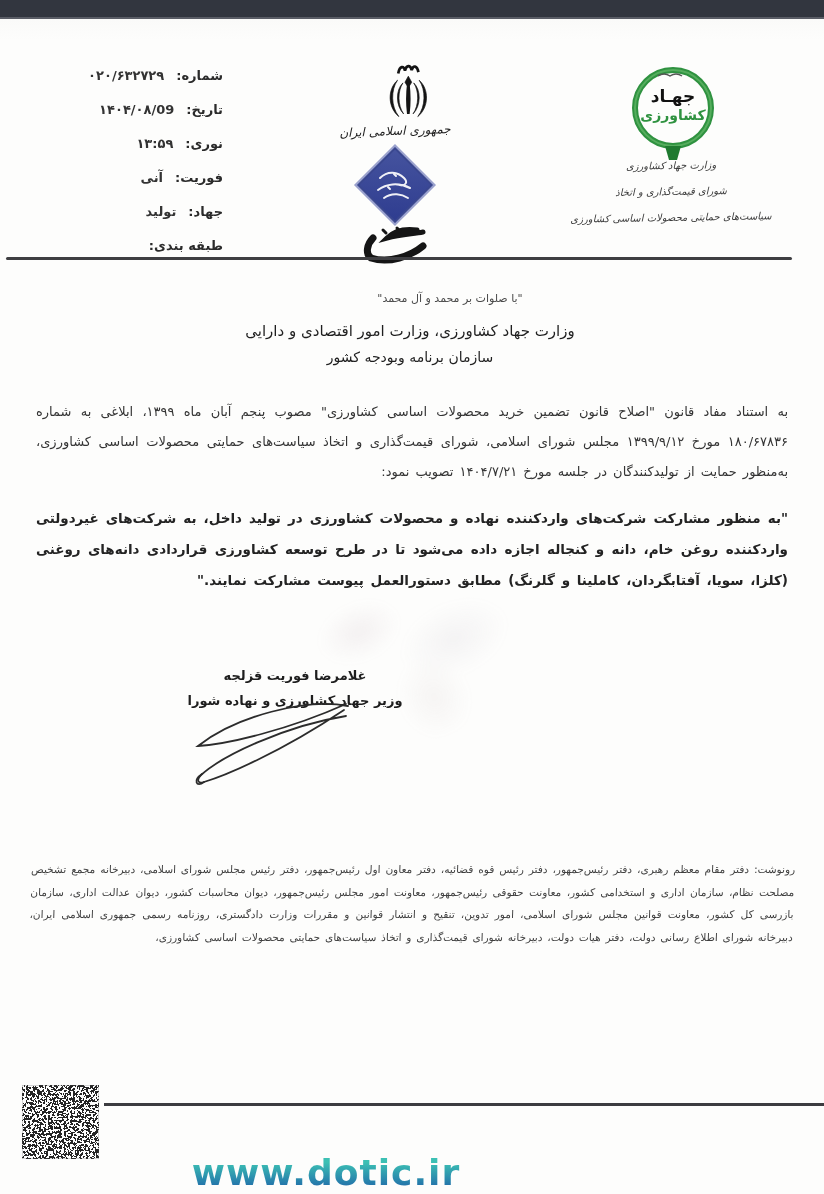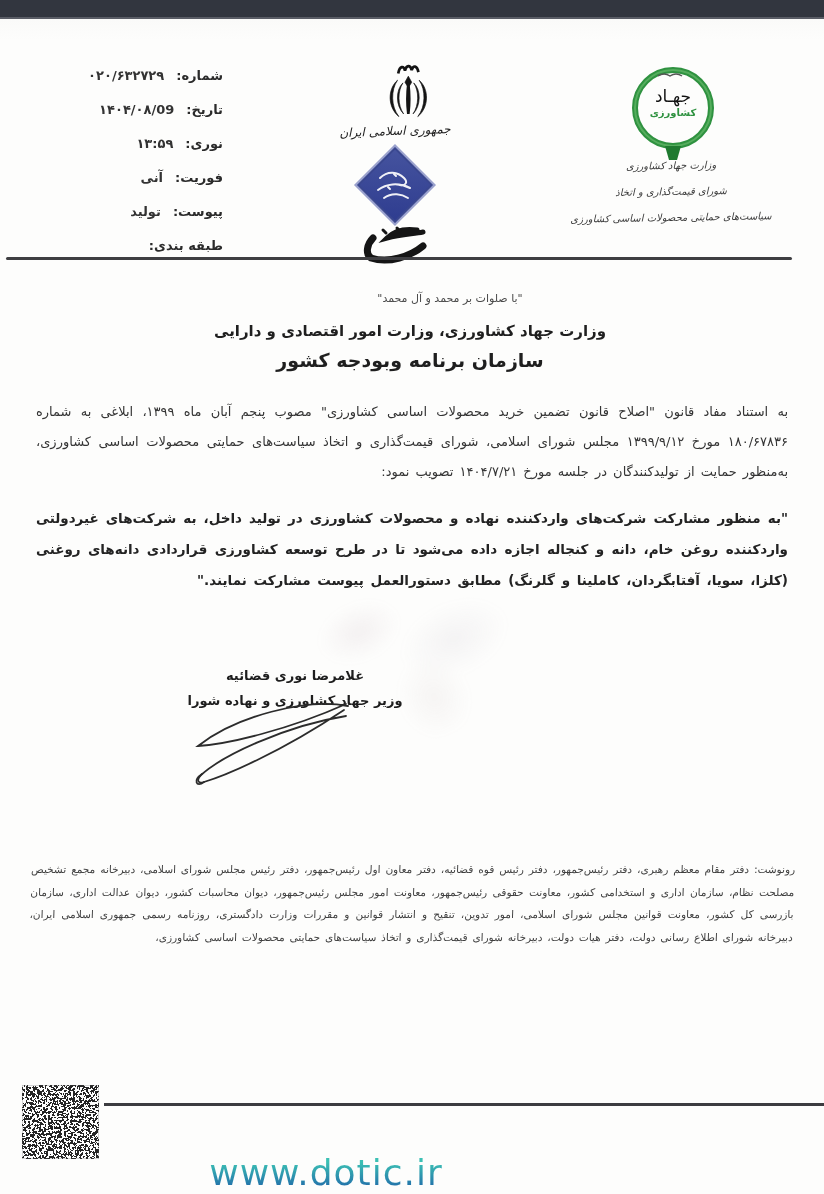--- a/index.html
+++ b/index.html
@@ -17,33 +17,33 @@
   .emblem-wrap{position:absolute;top:60px;left:330px;width:130px;text-align:center;}
   .country-title{position:absolute;top:64px;left:0;width:130px;font-size:12px;
     font-style:italic;color:#1d1d1d;transform:rotate(-2deg);white-space:nowrap;}
   .diamond{position:absolute;top:96px;left:36px;width:54px;height:54px;
     background:linear-gradient(135deg,#46549f,#2e3c8f);transform:rotate(45deg);
     border:2px solid #9aa1cd;box-shadow:0 0 0 2px #3a478f inset;}
   .diamond svg{transform:rotate(-45deg);}
   
   .mlogo{position:absolute;top:62px;left:618px;width:110px;height:104px;text-align:center;}
   .mlogo-text{position:absolute;top:24px;left:0;width:110px;}
-  .mlogo-line1{font-size:17px;font-weight:normal;color:#111;letter-spacing:1px;}
-  .mlogo-line2{font-size:10px;font-weight:bold;color:#2f9240;margin-top:1px;}
+  .mlogo-line1{font-size:17px;font-weight:bold;color:#111;letter-spacing:1px;}
+  .mlogo-line2{font-size:14px;font-weight:bold;color:#2f9240;margin-top:1px;}
   .caption{position:absolute;width:230px;left:556px;text-align:center;font-size:10px;
     font-style:italic;color:#3c3c3c;transform:rotate(-1deg);white-space:nowrap;}
   .header-divider{position:absolute;top:257px;left:6px;width:786px;height:3px;
     background:#3f3f42;border-radius:2px;}
   
   .salutation{position:absolute;top:292px;left:250px;width:400px;text-align:center;
     direction:rtl;font-size:11px;color:#4a4a4a;}
   .recipients{position:absolute;top:322px;left:60px;width:700px;text-align:center;
-    direction:rtl;font-weight:bold;color:#1f1f1f;}
+    direction:rtl;font-weight:normal;color:#1f1f1f;}
   .recipients .line1{font-size:15px;letter-spacing:.2px;}
-  .recipients .line2{font-size:19px;margin-top:9px;}
+  .recipients .line2{font-size:14px;margin-top:9px;}
   .para{position:absolute;left:36px;width:752px;direction:rtl;text-align:justify;
     text-align-last:right;word-spacing:2px;}
   .para1{top:397px;font-size:13px;line-height:30px;color:#343434;}
   .para2{top:503px;font-size:13.5px;line-height:31px;font-weight:bold;color:#232323;}
   
   .signature{position:absolute;top:668px;left:170px;width:250px;direction:rtl;
     text-align:center;font-weight:bold;color:#1e1e1e;}
   .sig-name{font-size:13px;}
   .sig-title{font-size:13px;margin-top:10px;white-space:nowrap;}
   .sig-scribble{position:absolute;top:688px;left:188px;}
@@ -55,21 +55,21 @@
     transform:rotate(-24deg);filter:blur(5px);}
   
   .cc{position:absolute;top:858px;left:30px;width:764px;direction:rtl;
     text-align:justify;text-align-last:right;font-size:10.5px;line-height:22.5px;
     color:#3f3f3f;word-spacing:1.5px;transform:skewX(-2deg);}
   
   .stamp{position:absolute;top:1085px;left:22px;width:77px;height:74px;opacity:.85;}
   .footer-divider{position:absolute;top:1103px;left:104px;width:720px;height:2.5px;
     background:#3c3c40;}
   .footer-url{position:absolute;top:1152px;left:0;width:652px;text-align:center;
-    font-size:36px;font-weight:normal;letter-spacing:1px;
+    font-size:36px;font-weight:bold;letter-spacing:1px;
     background:linear-gradient(180deg,#3cc0b4 25%,#1e63a8 95%);
     -webkit-background-clip:text;background-clip:text;color:transparent;}
 </style>
 </head>
 <body>
 
 <div class="page">
 
   <div class="top-bar"></div>
 
@@ -84,21 +84,21 @@
     </div>
     <div class="field-row">
       <span class="field-label">نوری:</span>
       <span class="field-value">۱۳:۵۹</span>
     </div>
     <div class="field-row">
       <span class="field-label">فوریت:</span>
       <span class="field-value">آنی</span>
     </div>
     <div class="field-row">
-      <span class="field-label">پیوست:</span>
+      <span class="field-label">جهاد:</span>
       <span class="field-value">تولید</span>
     </div>
     <div class="field-row">
       <span class="field-label">طبقه بندی:</span>
       <span class="field-value"></span>
     </div>
   </div>
 
   <div class="emblem-wrap">
     <svg width="70" height="62" viewBox="0 0 100 92" style="margin-left:28px">
@@ -158,21 +158,21 @@
     <div class="line2">سازمان برنامه وبودجه کشور</div>
   </div>
 
   <div class="para para1">به استناد مفاد قانون "اصلاح قانون تضمین خرید محصولات اساسی کشاورزی" مصوب پنجم آبان ماه ۱۳۹۹، ابلاغی به شماره ۱۸۰/۶۷۸۳۶ مورخ ۱۳۹۹/۹/۱۲ مجلس شورای اسلامی، شورای قیمت‌گذاری و اتخاذ سیاست‌های حمایتی محصولات اساسی کشاورزی، به‌منظور حمایت از تولیدکنندگان در جلسه مورخ ۱۴۰۴/۷/۲۱ تصویب نمود:</div>
 
   <div class="para para2">"به منظور مشارکت شرکت‌های واردکننده نهاده و محصولات کشاورزی در تولید داخل، به شرکت‌های غیردولتی واردکننده روغن خام، دانه و کنجاله اجازه داده می‌شود تا در طرح توسعه کشاورزی قراردادی دانه‌های روغنی (کلزا، سویا، آفتابگردان، کاملینا و گلرنگ) مطابق دستورالعمل پیوست مشارکت نمایند."</div>
 
   <div class="watermark"></div>
 
   <div class="signature">
-    <div class="sig-name">غلامرضا نوری قضائیه</div>
+    <div class="sig-name">غلامرضا فوریت قزلجه</div>
     <div class="sig-title">وزیر جهاد کشاورزی و نهاده شورا</div>
   </div>
   <svg class="sig-scribble" width="170" height="100" viewBox="0 0 170 100">
     <g fill="none" stroke="#2c2c2c" stroke-width="1.8" stroke-linecap="round">
       <path d="M158 16 C100 42 40 56 10 58 C48 28 118 10 160 18"></path>
       <path d="M156 22 C90 66 36 88 16 94 C10 96 8 92 13 87 C34 68 96 38 158 28"></path>
       <path d="M16 94 C8 100 5 92 14 86"></path>
     </g>
   </svg>
 

